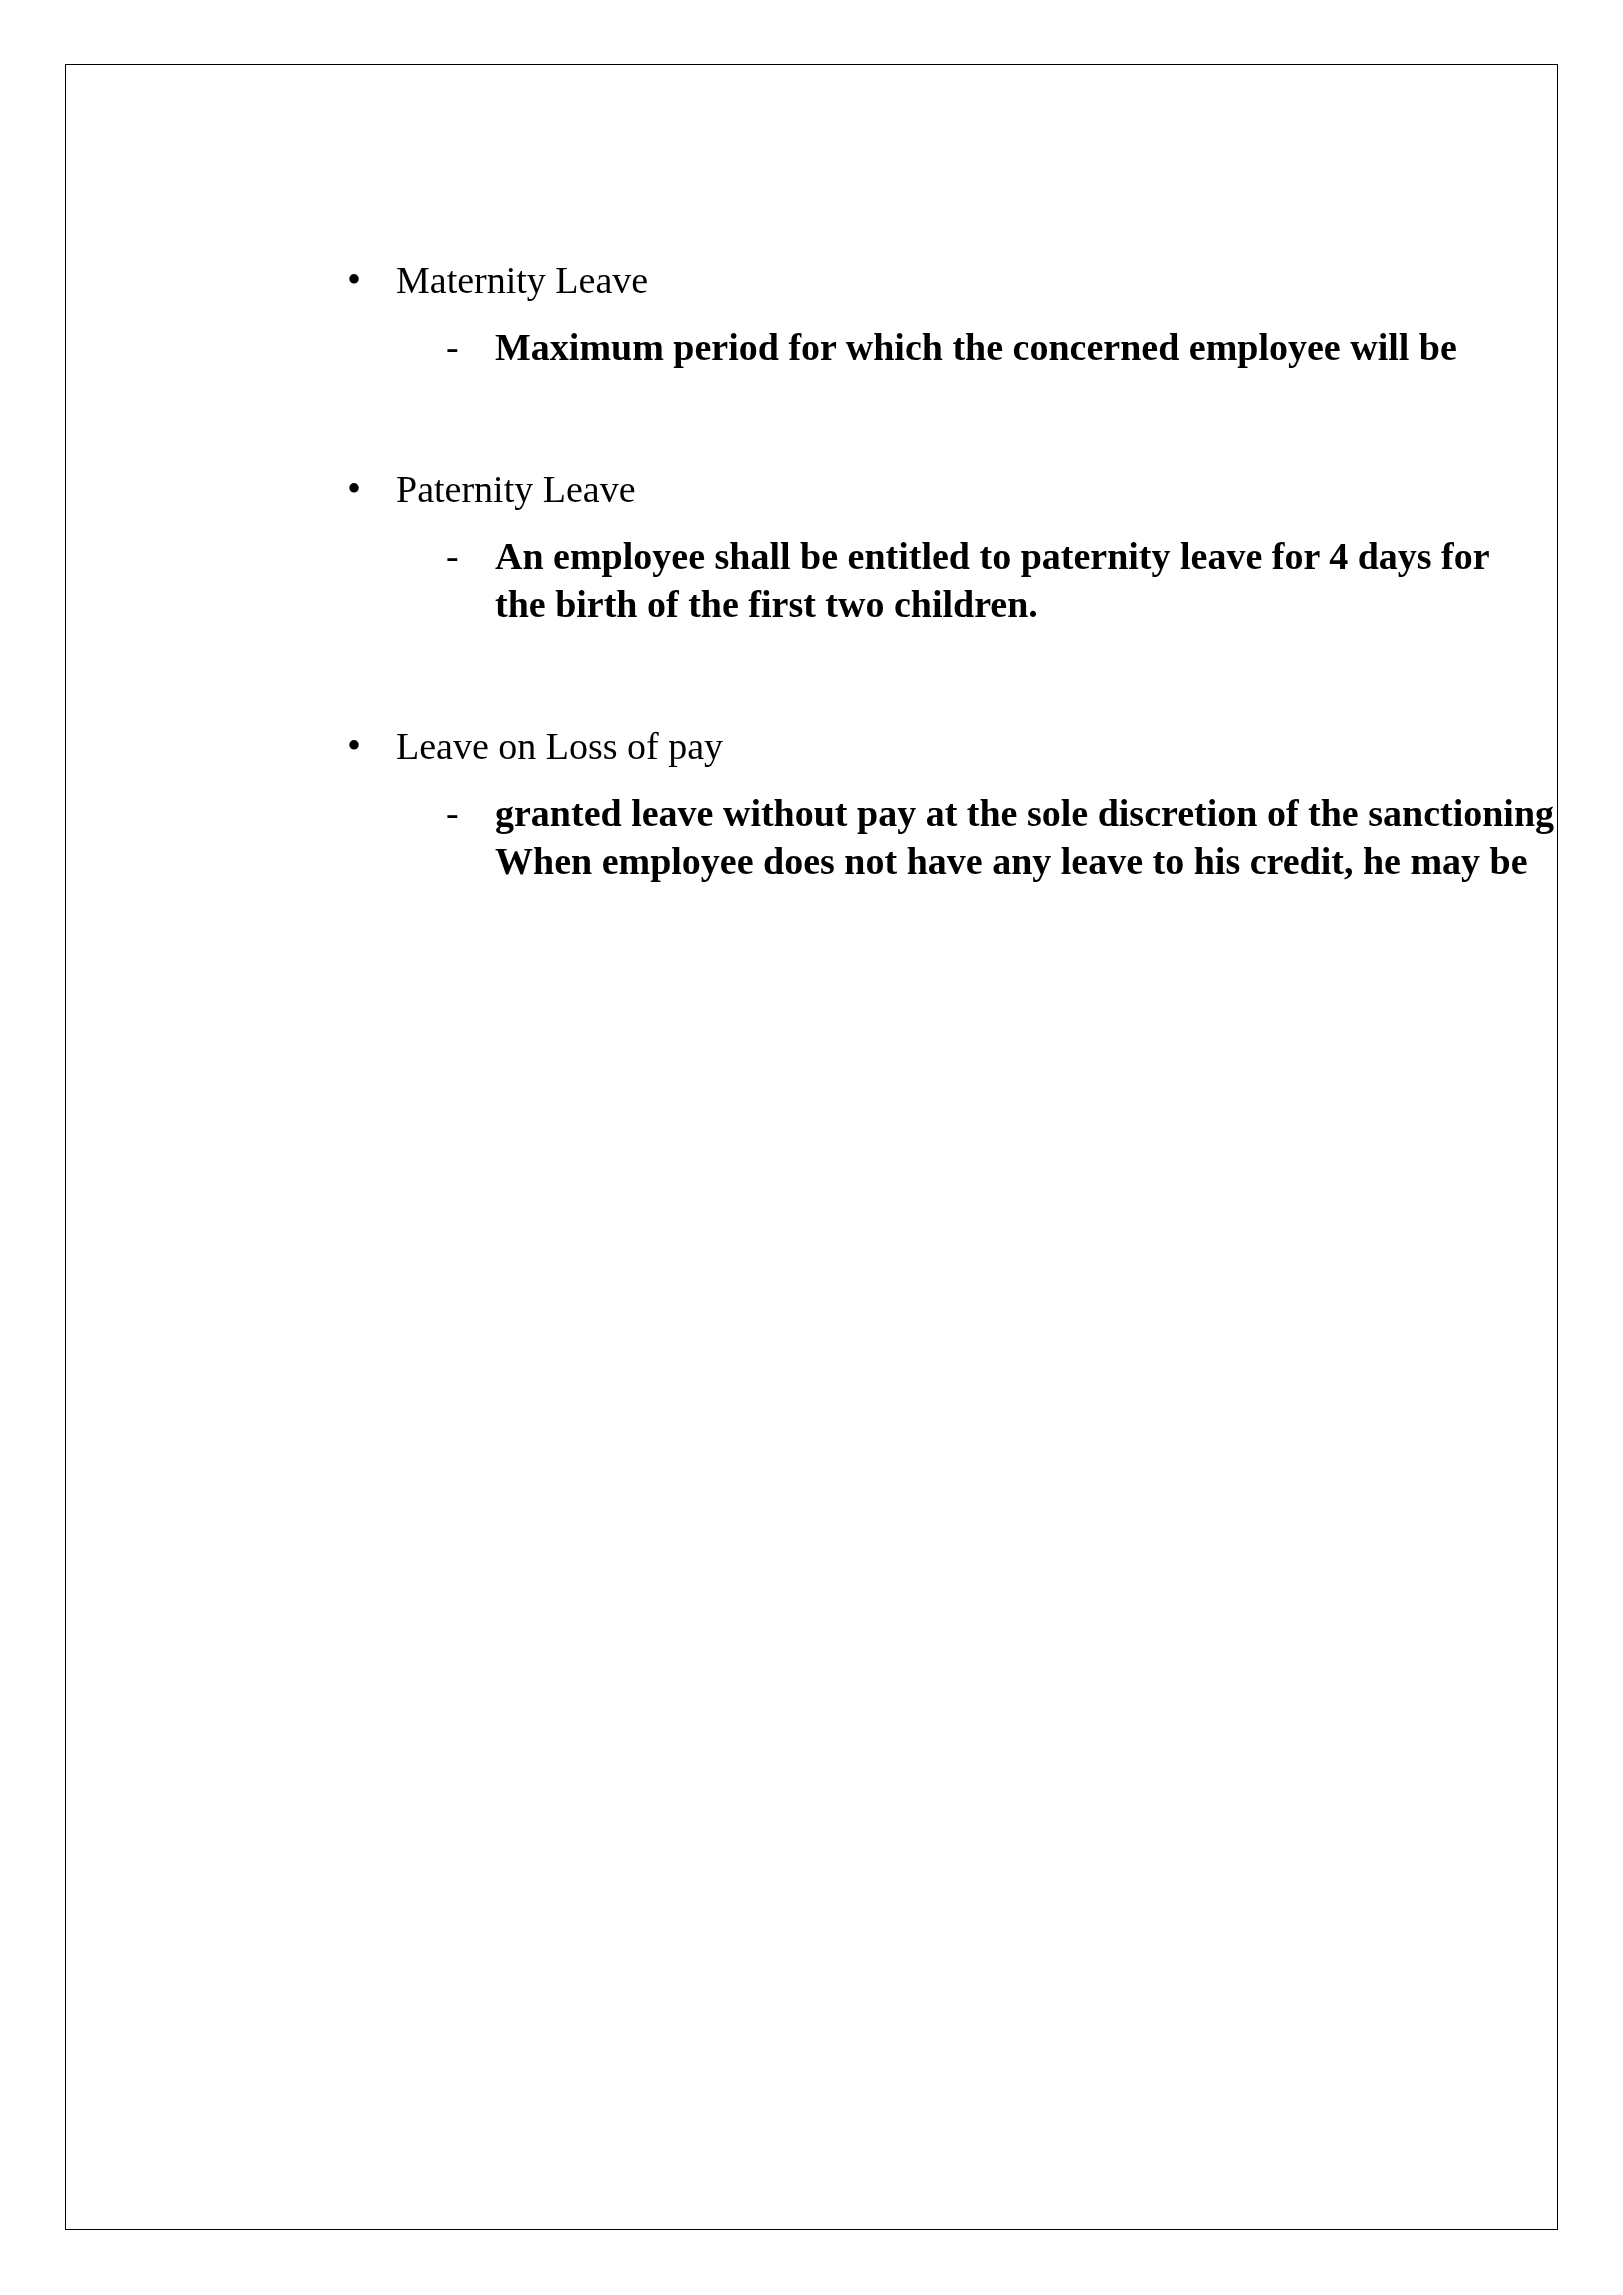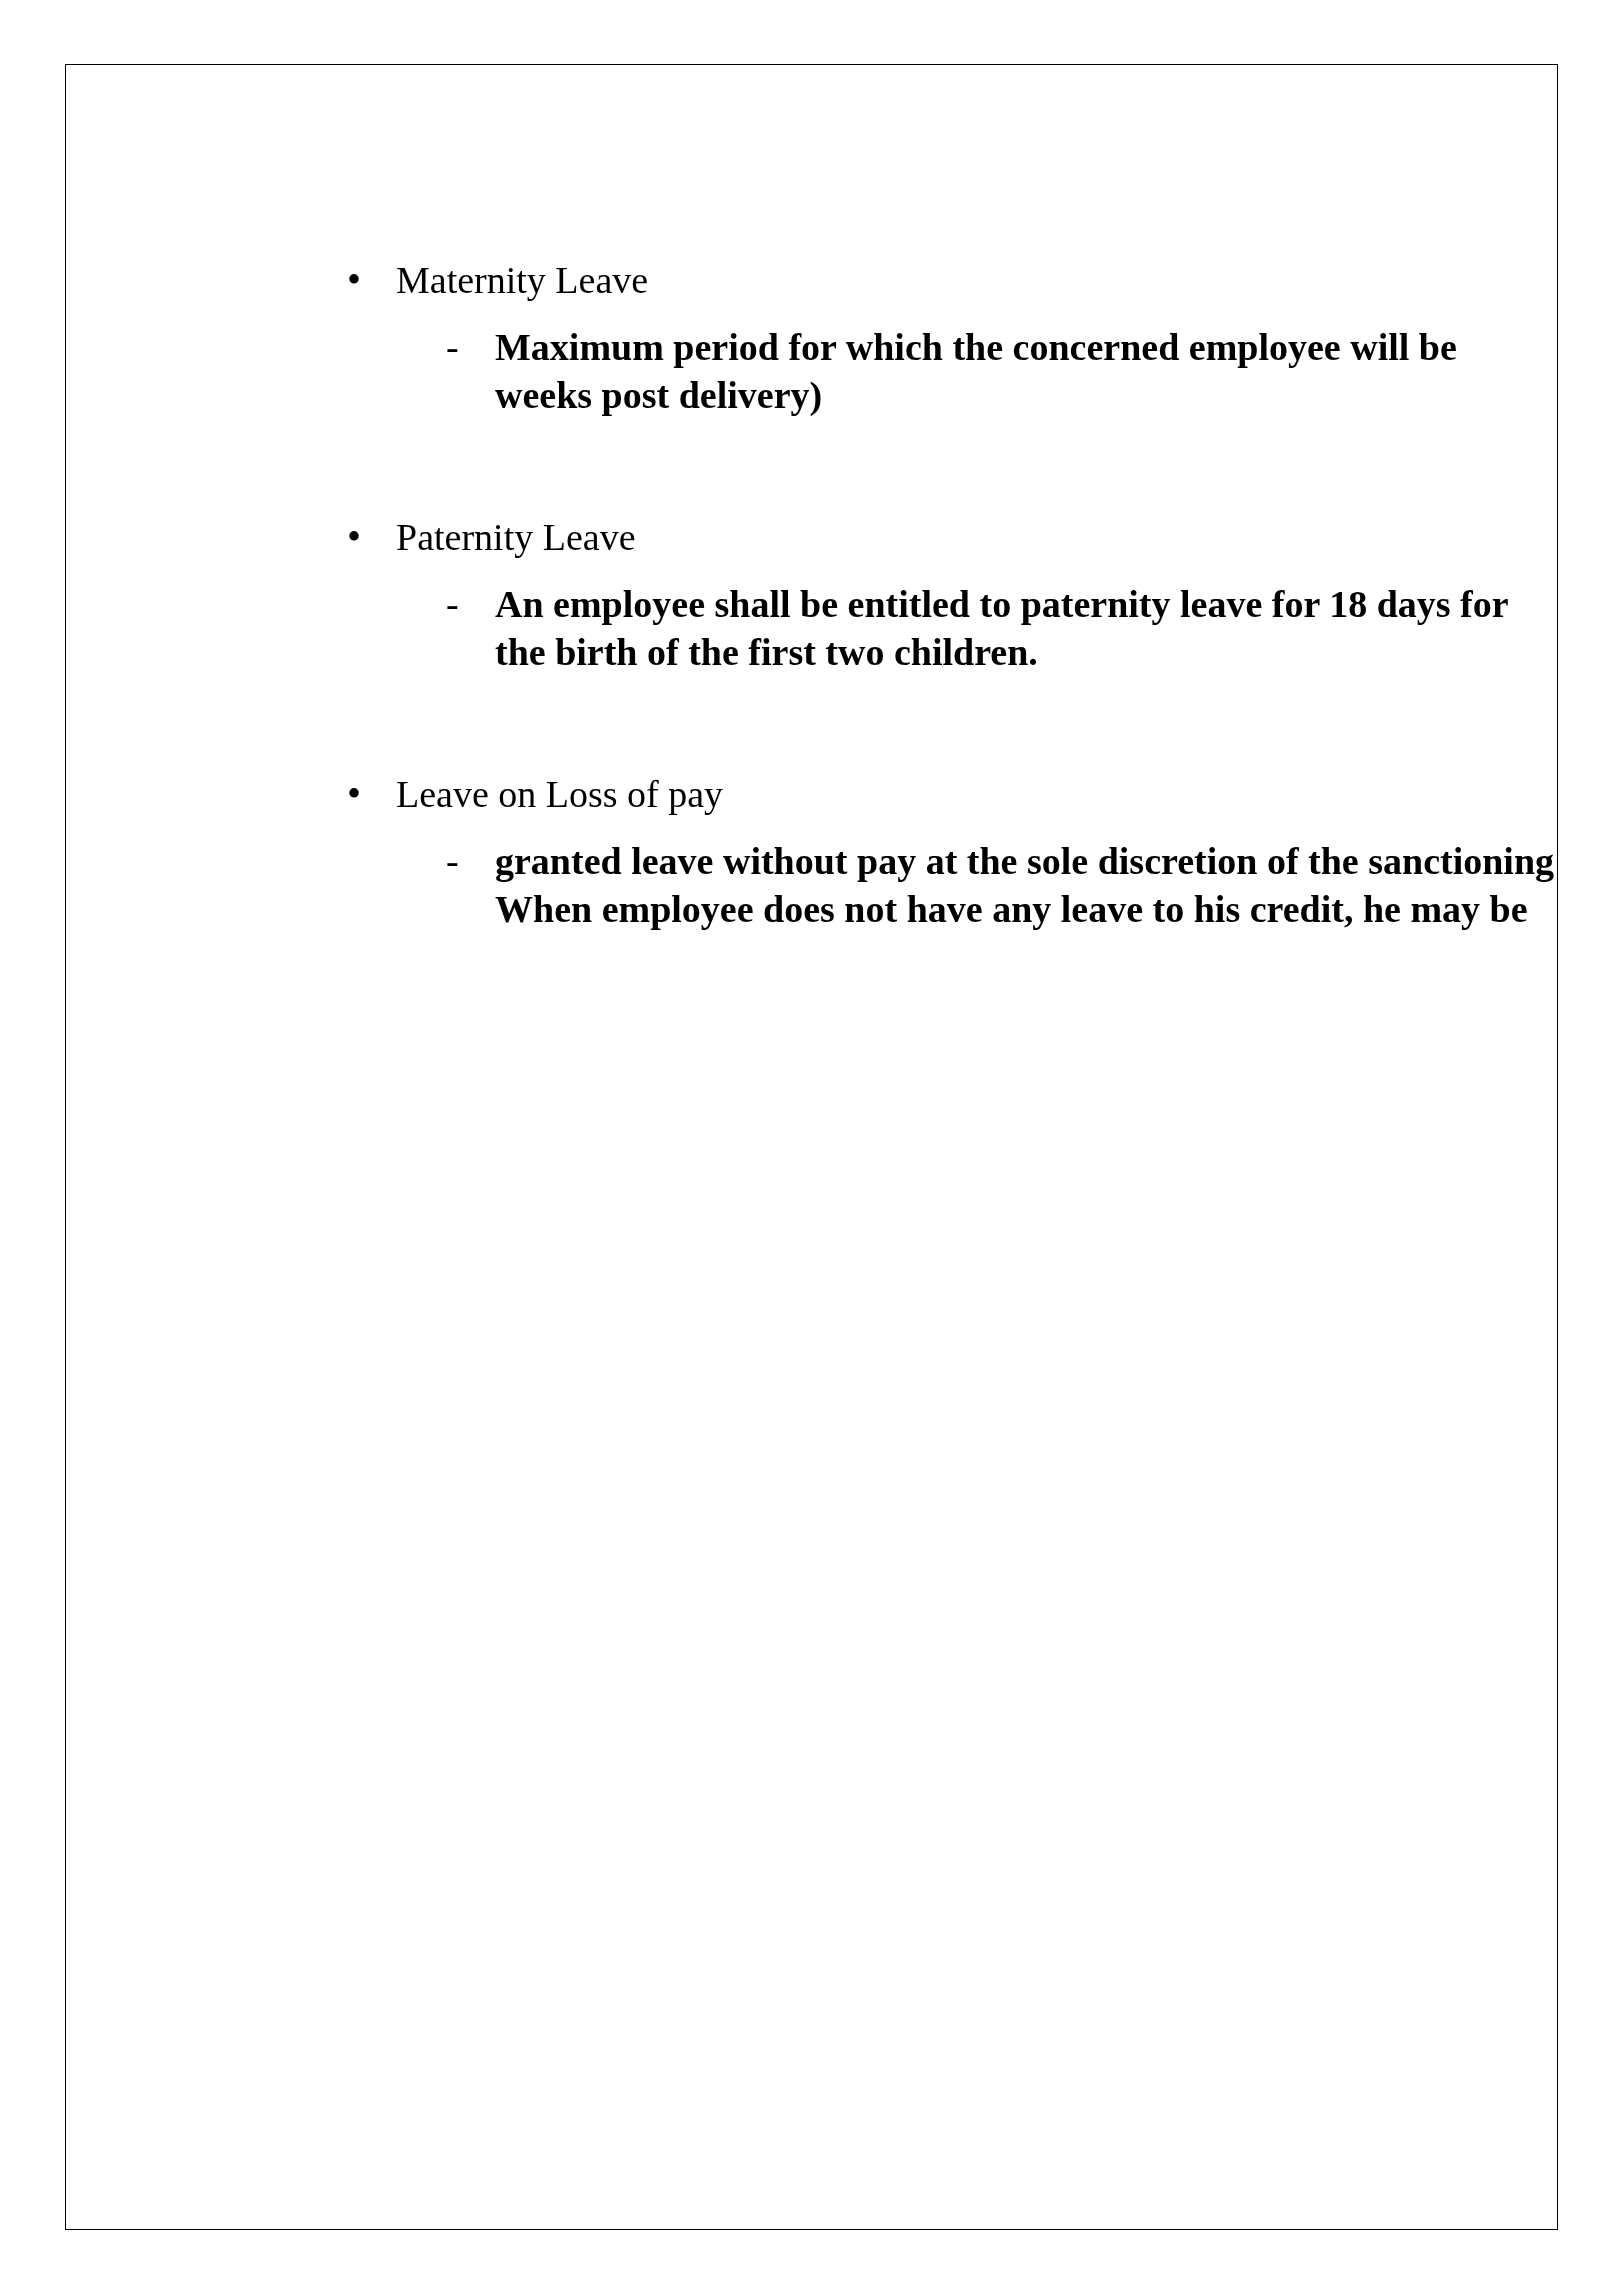--- a/index.html
+++ b/index.html
@@ -80,34 +80,33 @@
 
     <div class="sec">
       <div class="sec-heading">
         <span class="bullet">•</span>
         <span class="heading-text">Maternity Leave</span>
       </div>
       <div class="sec-item">
         <span class="dash">-</span>
         <div class="lines">
           <div class="body-line">Maximum period for which the concerned employee will be</div>
-          <div class="body-line">weeks post delivery)</div>
         </div>
       </div>
     </div>
 
     <div class="sec">
       <div class="sec-heading">
         <span class="bullet">•</span>
         <span class="heading-text">Paternity Leave</span>
       </div>
       <div class="sec-item">
         <span class="dash">-</span>
         <div class="lines">
-          <div class="body-line">An employee shall be entitled to paternity leave for 18 days for</div>
+          <div class="body-line">An employee shall be entitled to paternity leave for 4 days for</div>
           <div class="body-line">the birth of the first two children.</div>
         </div>
       </div>
     </div>
 
     <div class="sec">
       <div class="sec-heading">
         <span class="bullet">•</span>
         <span class="heading-text">Leave on Loss of pay</span>
       </div>

